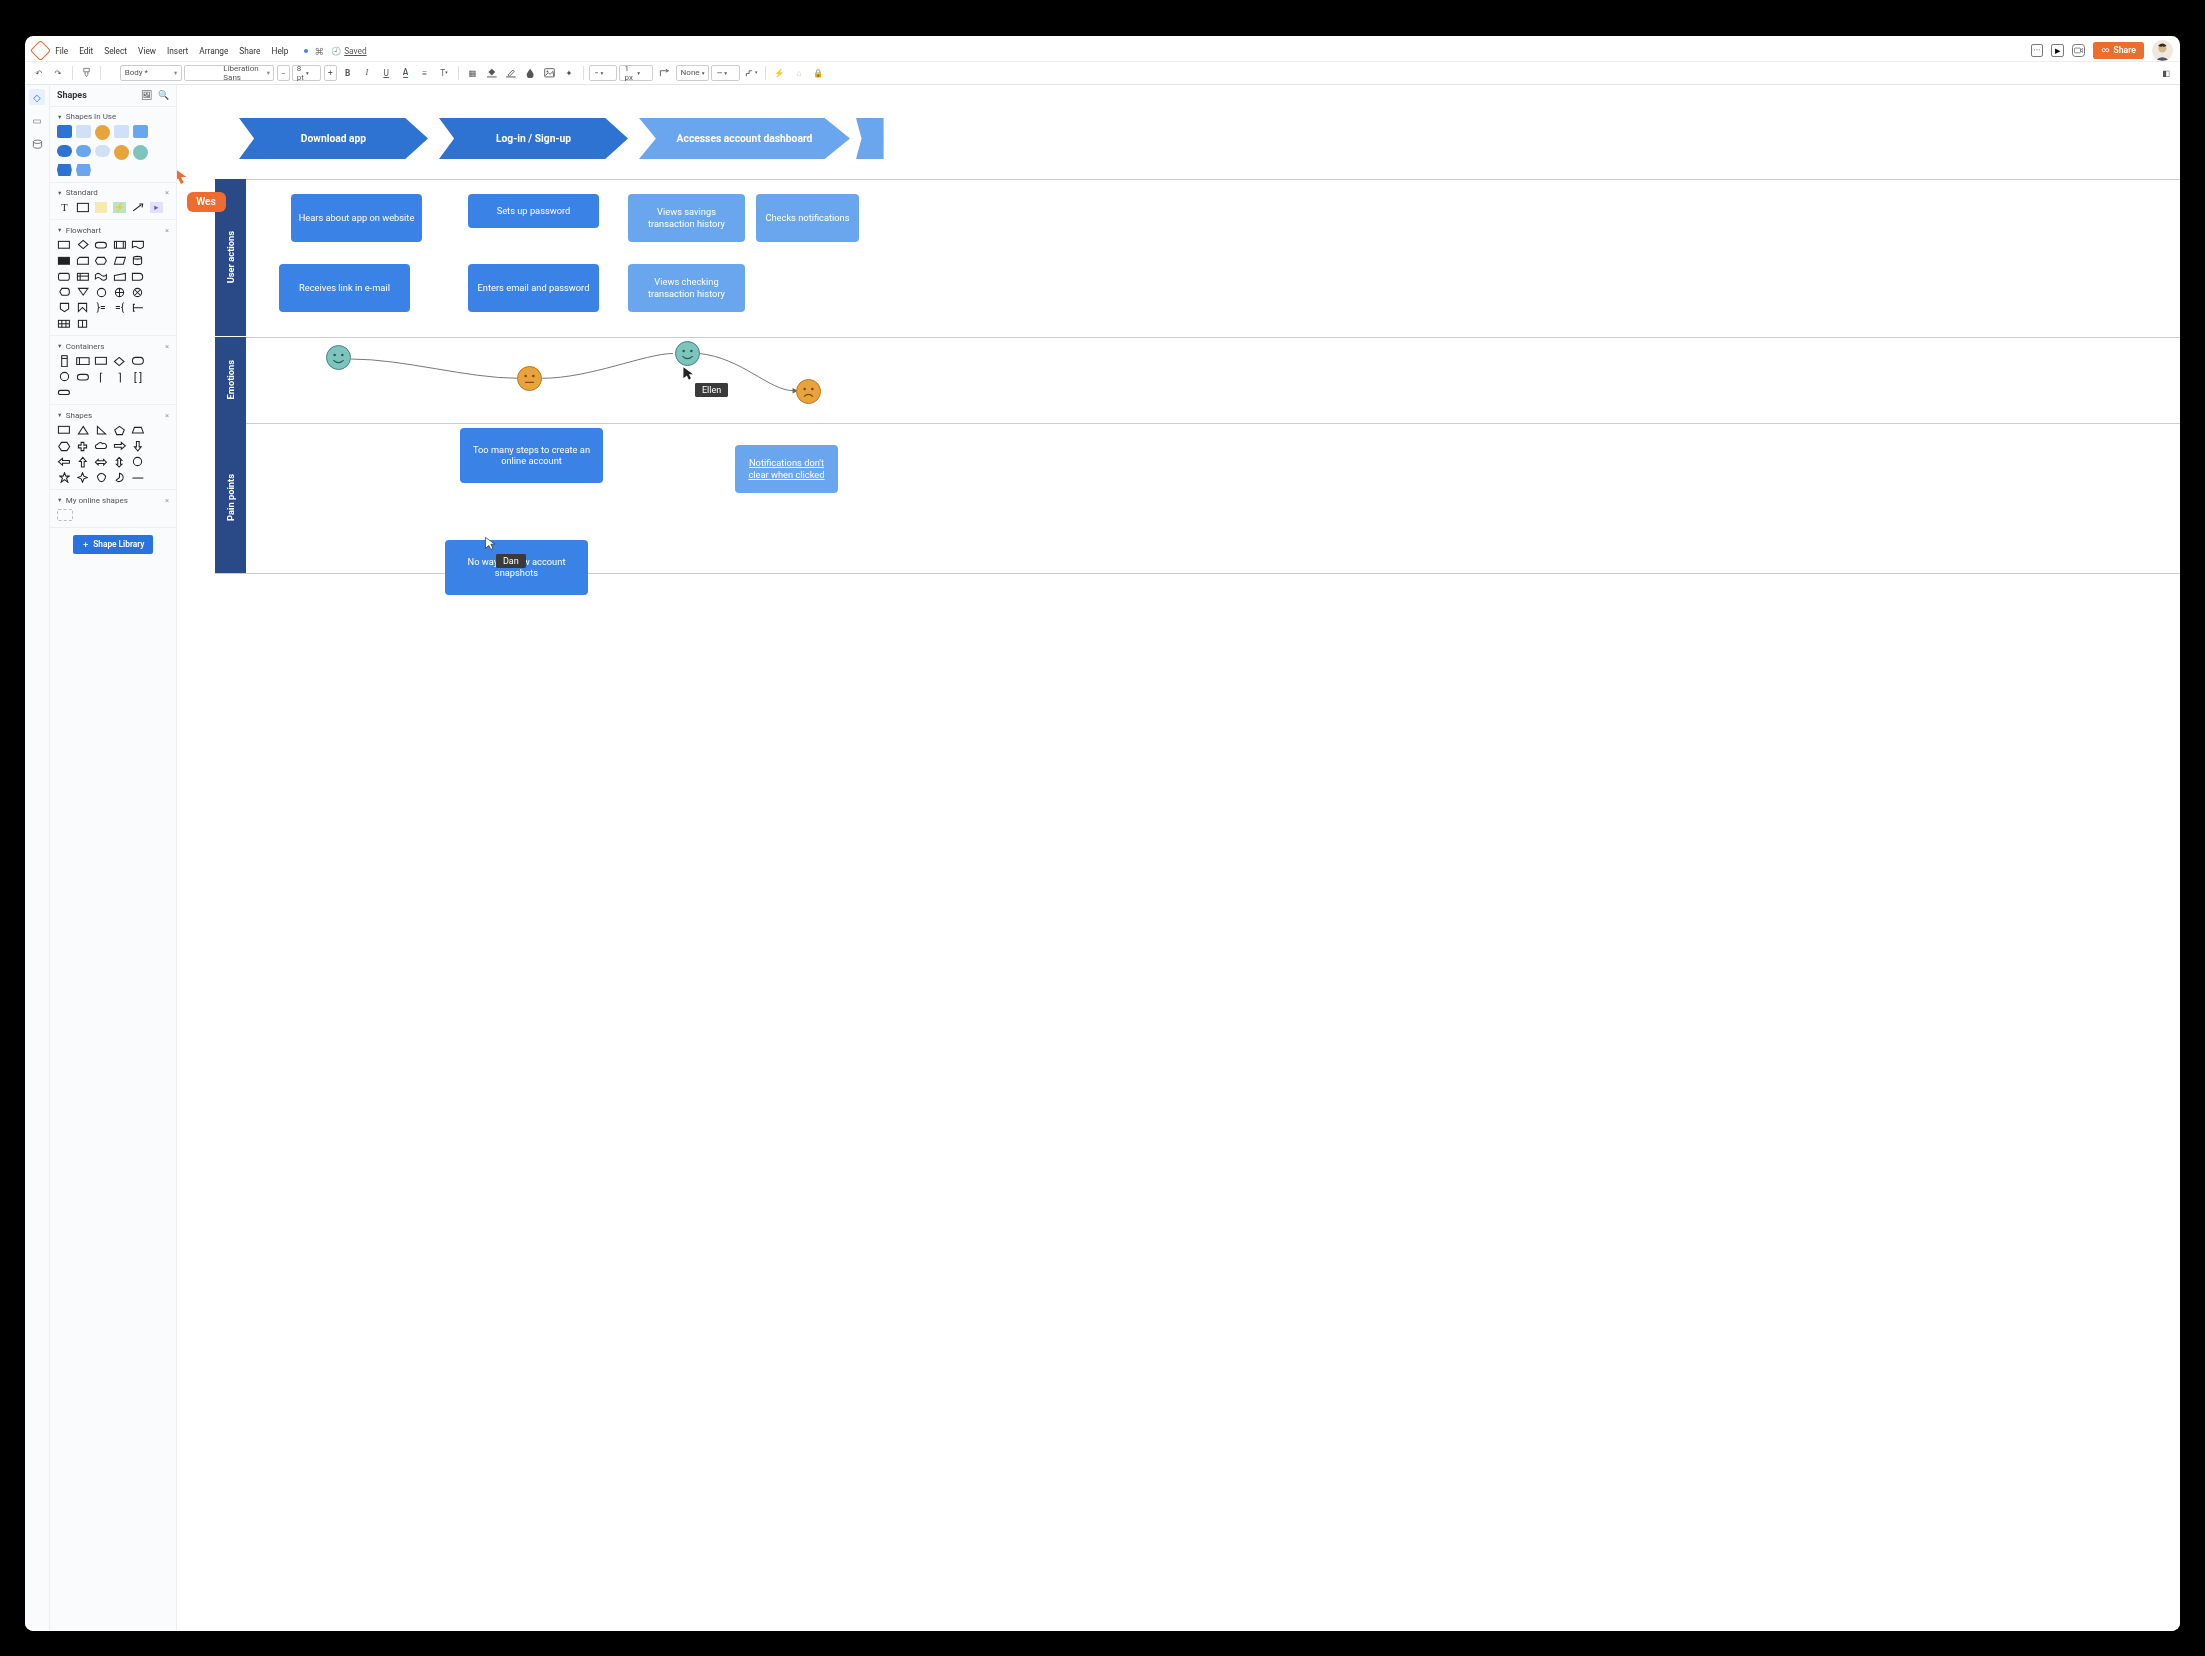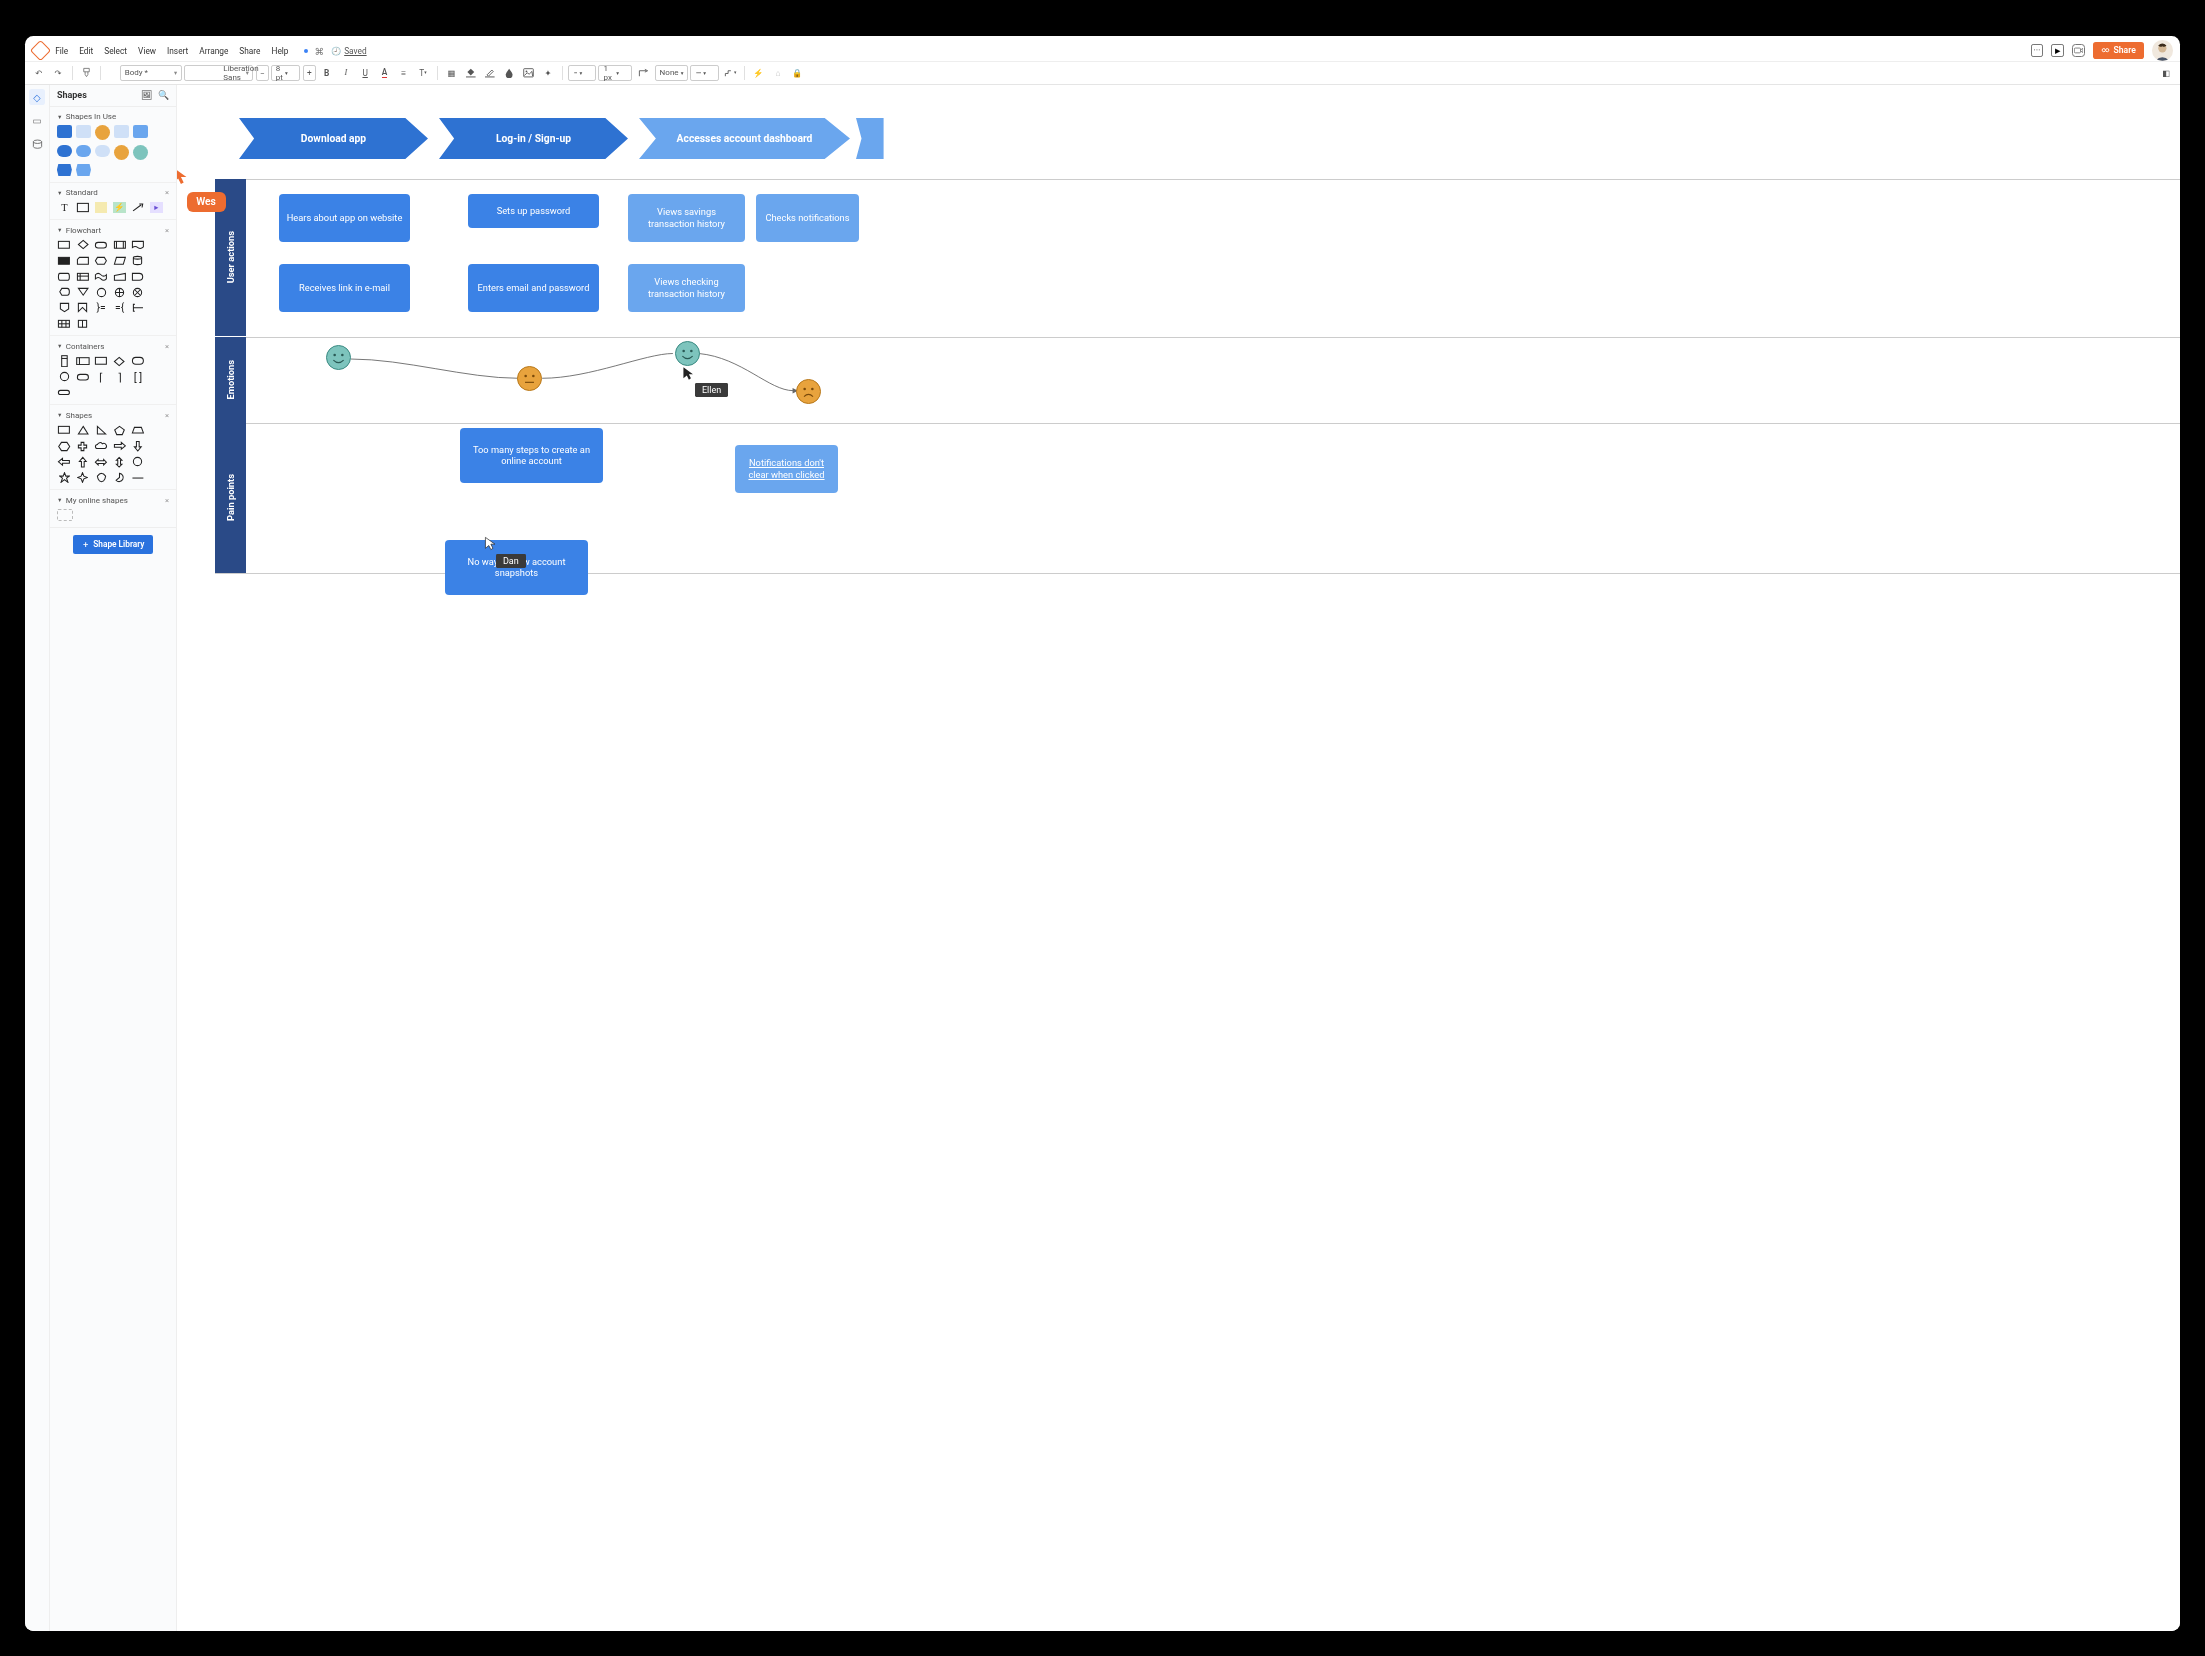--- a/index.html
+++ b/index.html
@@ -227,21 +227,21 @@
     <div class="tb-sep"></div>
     <div class="tb-btn">
       <svg width="11" height="11" viewBox="0 0 16 16">
           <path d="M4 2h8v5H4z M6 7v4l2 3 2-3V7" fill="none" stroke="#777" stroke-width="1.3"></path>
         </svg>
     </div>
     <div class="tb-sep"></div>
     <div class="tb-select" style="width:62px;margin-left:13px;">
         <span>Body *</span>
       </div>
-    <div class="tb-select" style="width:69px;padding-left:38px;">
+    <div class="tb-select" style="width:90px;padding-left:38px;">
         <span>Liberation Sans</span>
       </div>
     <div class="tb-step">−</div>
     <div class="tb-select noarr" style="width:29px;justify-content:center;">
         <span>8 pt</span>
         <span style="font-size:5.5px;margin-left:2.1px;">▾</span>
       </div>
     <div class="tb-step">+</div>
     <div class="tb-btn" style="font-weight:700;">
         <span>B</span>
@@ -802,21 +802,21 @@
       <div class="track-header" style="top:94px;height:157px;left:38px;">
           <span>User actions</span>
         </div>
       <div class="track-header" style="top:252px;height:86px;left:38px;">
           <span>Emotions</span>
         </div>
       <div class="track-header" style="top:338px;height:150px;left:38px;">
           <span>Pain points</span>
         </div>
 
-      <div class="card" style="left:102px;top:109px;width:131px;height:48px;">
+      <div class="card" style="left:114px;top:109px;width:131px;height:48px;">
           <span>Hears about app on website</span>
         </div>
       <div class="card" style="left:102px;top:179px;width:131px;height:48px;">
           <span>Receives link in e-mail</span>
         </div>
       <div class="card" style="left:291px;top:109px;width:131px;height:34px;">
           <span>Sets up password</span>
         </div>
       <div class="card" style="left:291px;top:179px;width:131px;height:48px;">
           <span>Enters email and password</span>

